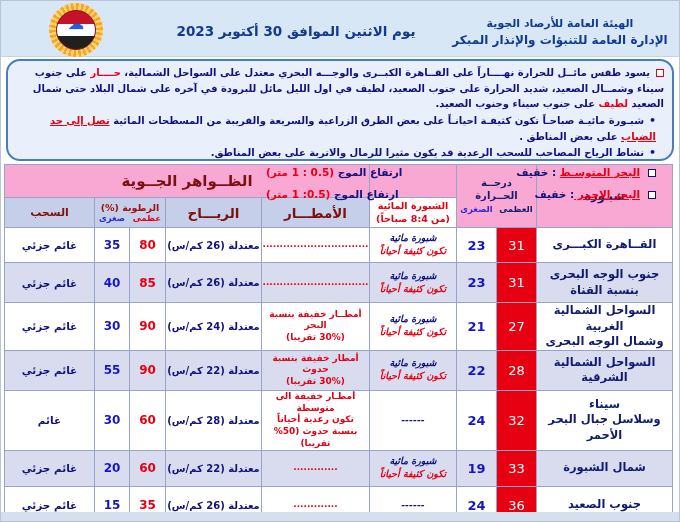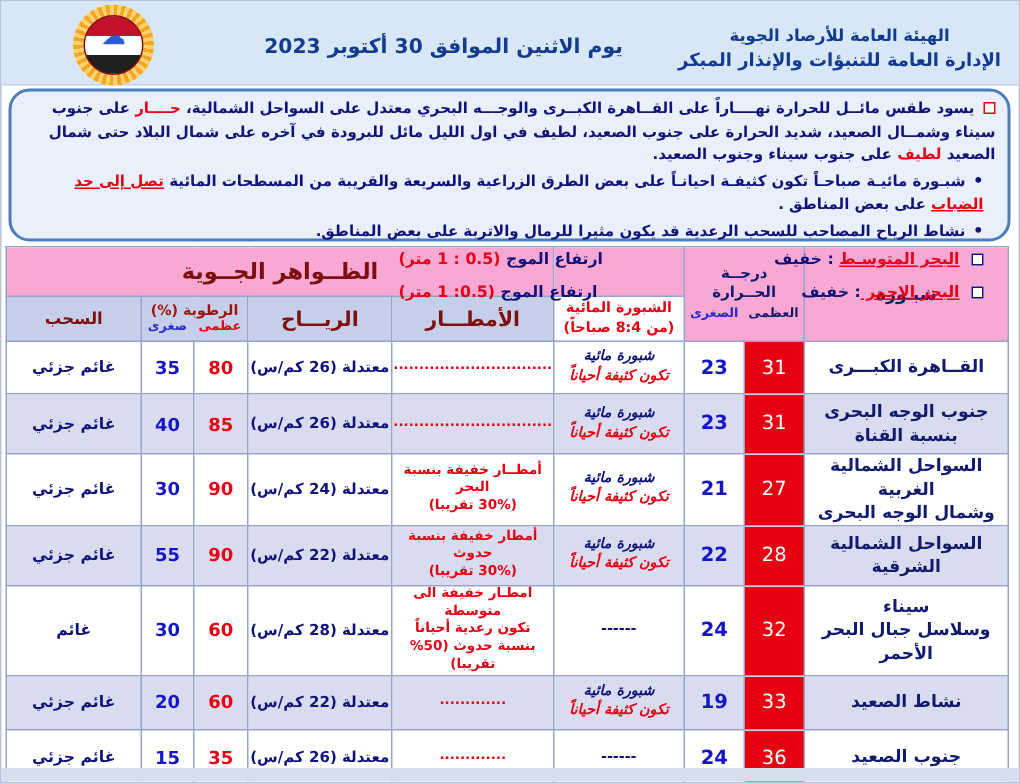--- a/index.html
+++ b/index.html
@@ -253,21 +253,21 @@
             <div>تكون رعدية أحياناً</div>
             <div>بنسبة حدوث (50% تقريبا)</div>
           </td>
         <td class="wind">معتدلة (28 كم/س)</td>
         <td class="hmax">60</td>
         <td class="hmin">30</td>
         <td class="cloud">غائم</td>
       </tr>
       <tr class="alt" style="height:36px">
         <td class="region">
-            <div>نشاط الصعيد</div>
+            <div>شمال الشبورة</div>
           </td>
         <td class="tmax">33</td>
         <td class="tmin">19</td>
         <td class="fog">
             <div class="f1">شبورة مائية</div>
             <div class="f2">تكون كثيفة أحياناً</div>
           </td>
         <td class="rain">
             <div>.............</div>
           </td>

